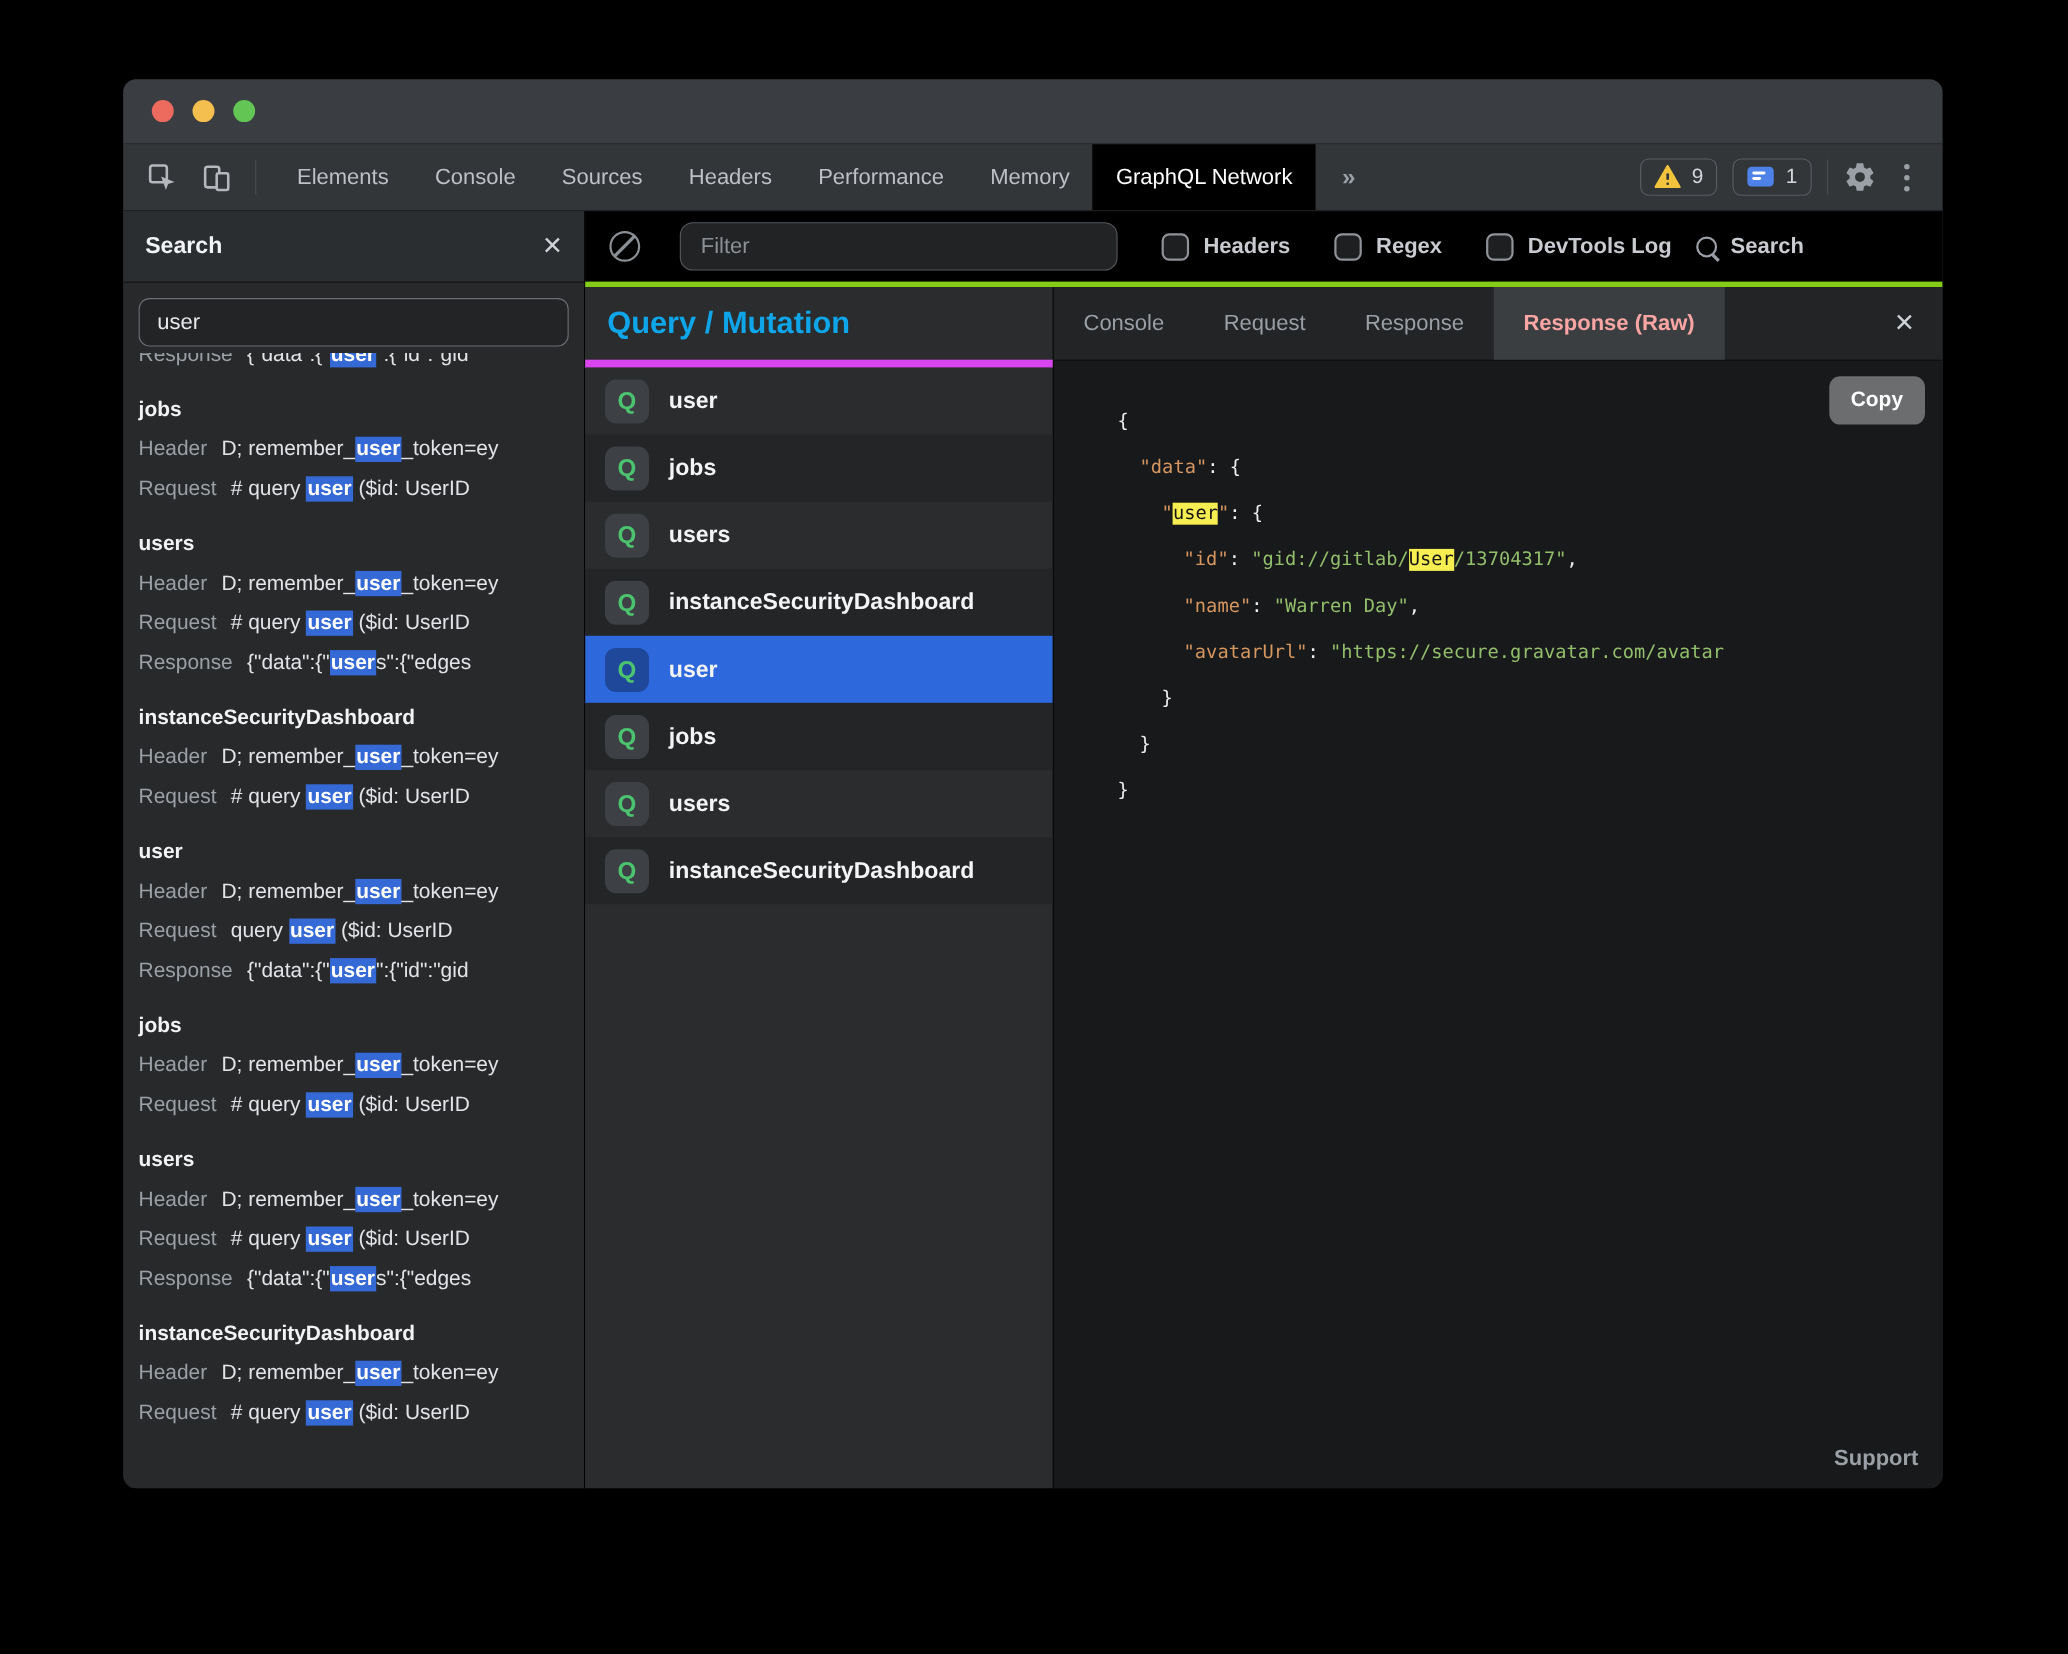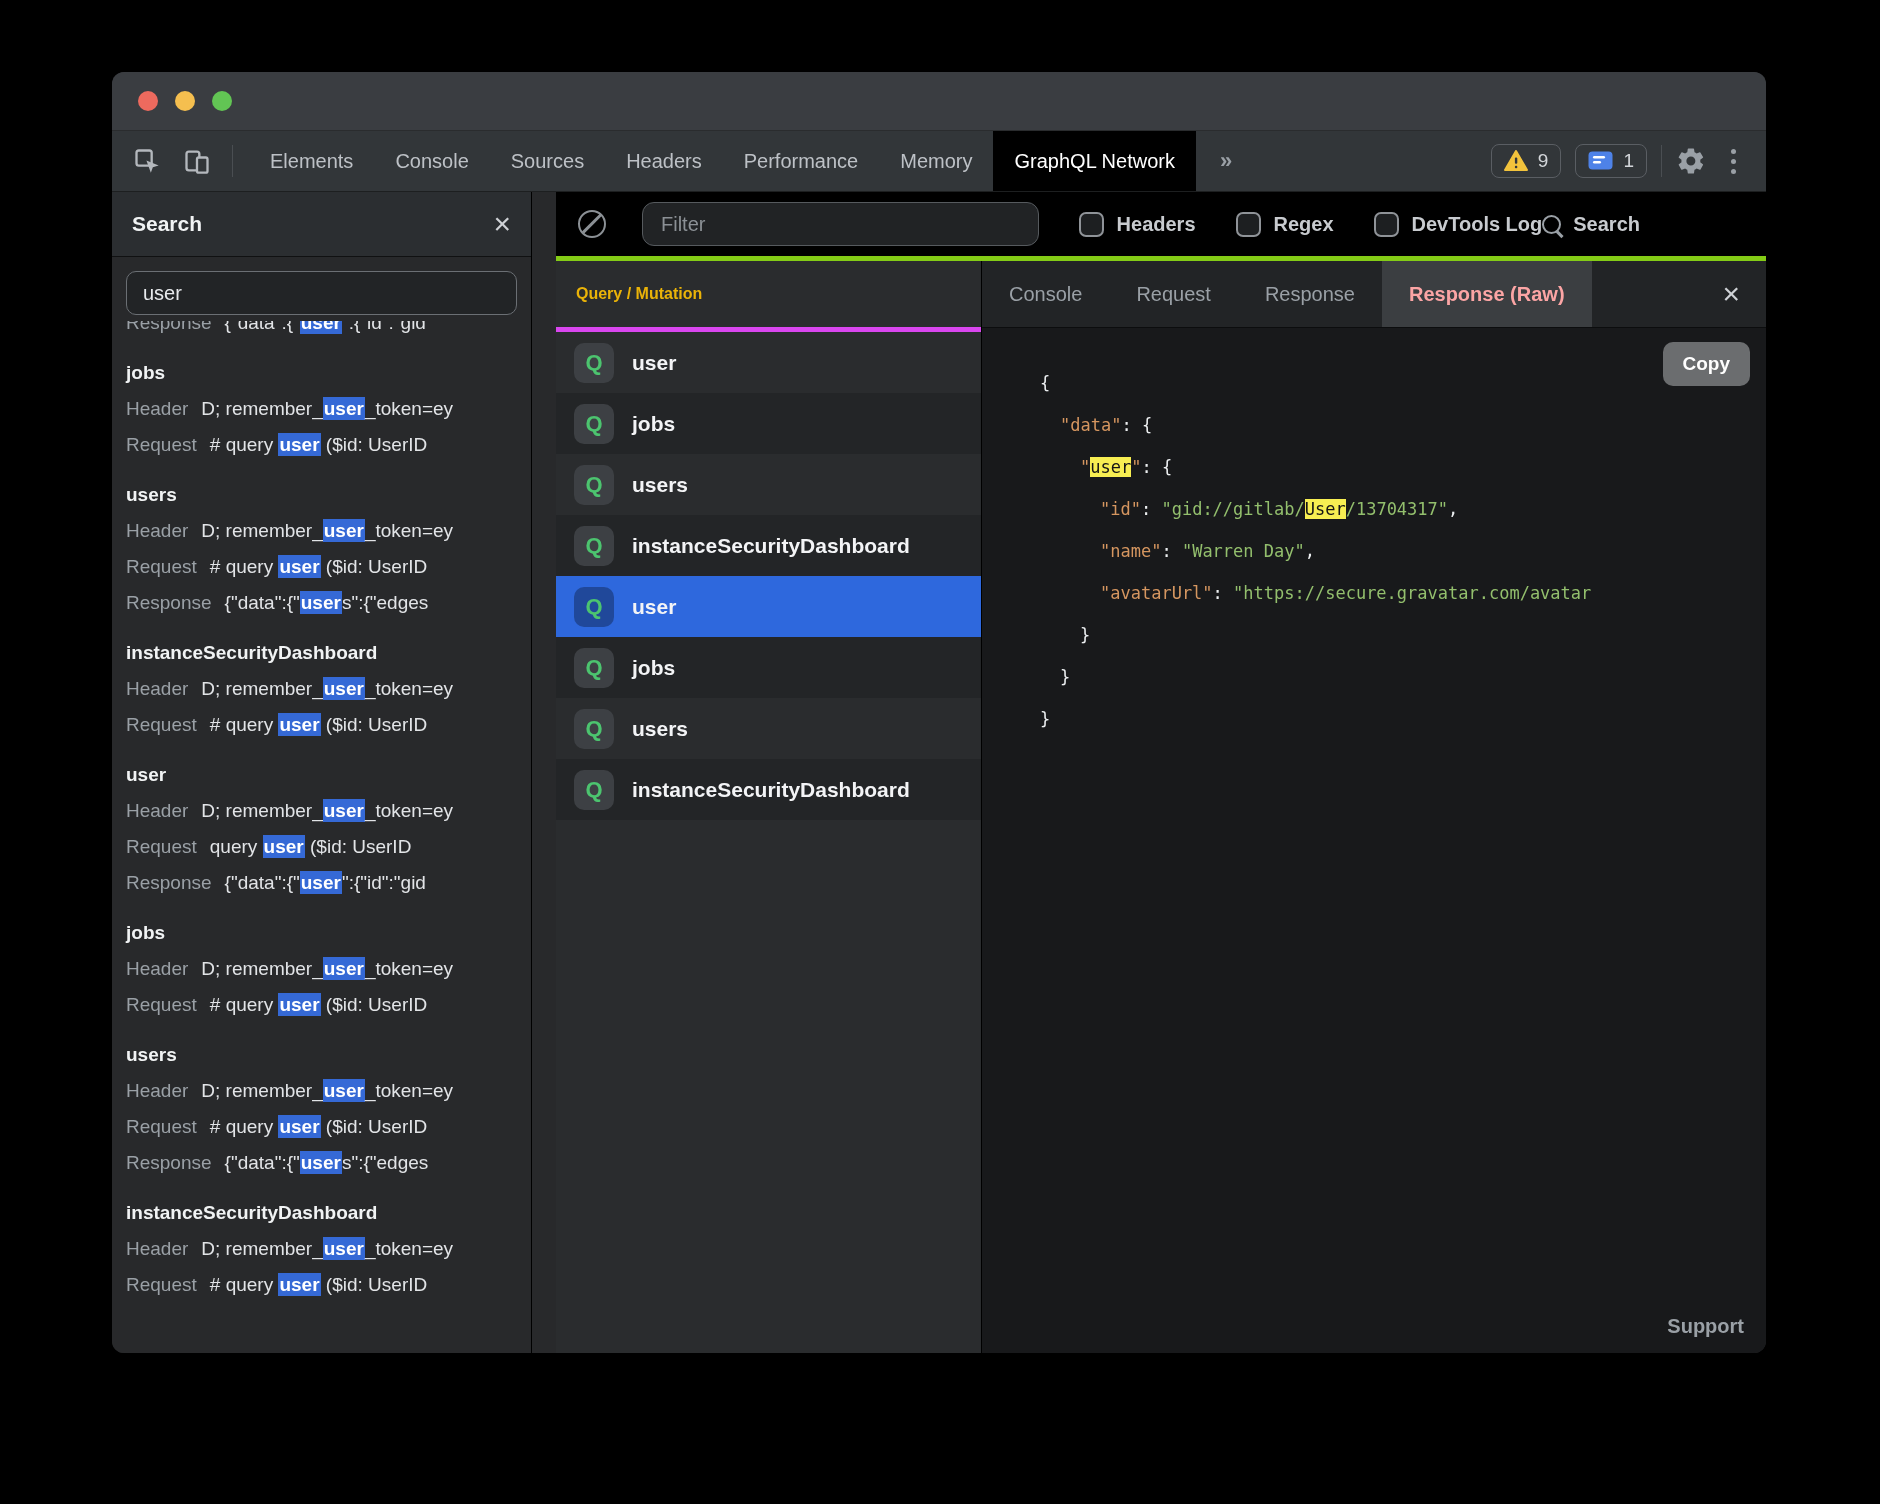--- a/index.html
+++ b/index.html
@@ -33,21 +33,21 @@
   .tab{display:flex;align-items:center;padding:0 21px;font-size:20px;color:#bdc1c6;white-space:nowrap;}
   .tab.active{background:#000;color:#fff;}
   .chevron{display:flex;align-items:center;padding:0 24px;color:#9aa0a6;font-size:22px;font-weight:700;}
   .tb-right{margin-left:auto;display:flex;align-items:center;gap:14px;padding-right:20px;}
   .badge{display:flex;align-items:center;gap:10px;border:1.5px solid #5a5e63;border-radius:8px;
     padding:5px 12px;color:#d3d6da;font-size:19px;}
   .msg-rect{display:block;}
   .kebab{display:flex;flex-direction:column;gap:5px;align-items:center;justify-content:center;width:26px;height:30px;}
   .kebab i{width:5px;height:5px;border-radius:50%;background:#9aa0a6;}
   
-  .content{flex:1;display:flex;min-height:0;gap:24px;}
+  .content{flex:1;display:flex;min-height:0;}
   
   .left-panel{width:419px;flex:0 0 auto;background:#28292b;border-right:1px solid #000;
     display:flex;flex-direction:column;min-height:0;}
   .left-header{height:64px;flex:0 0 auto;background:#2b2e31;border-bottom:1px solid #101112;
     display:flex;align-items:center;justify-content:space-between;padding:0 20px;}
   .panel-title{font-size:21px;font-weight:700;color:#f1f3f4;}
   .close-x{color:#cfd2d6;font-size:30px;line-height:1;cursor:default;}
   .search-box-row{padding:14px 14px 6px;flex:0 0 auto;}
   .search-input{width:100%;box-sizing:border-box;height:44px;border:1.5px solid #6b6f74;border-radius:10px;
     background:#222426;color:#e8eaed;font-size:20px;padding:0 16px;outline:none;
@@ -74,21 +74,21 @@
   .chk-label{font-size:20px;font-weight:600;color:#c8cbcf;white-space:nowrap;}
   .search-group{margin-left:auto;margin-right:104px;display:flex;align-items:center;gap:12px;}
   .mag{width:15px;height:15px;border:2.5px solid #9aa0a6;border-radius:50%;position:relative;}
   .mag::after{content:"";position:absolute;left:13px;top:13px;width:8px;height:2.5px;background:#9aa0a6;
     transform:rotate(45deg);transform-origin:left center;}
   
   .panels{flex:1;display:flex;min-height:0;}
   .mid-panel{width:425px;flex:0 0 auto;background:#2a2c2e;border-right:1px solid #000;
     display:flex;flex-direction:column;min-height:0;}
   .mid-header{height:66px;flex:0 0 auto;display:flex;align-items:center;padding:0 20px;
-    font-size:16px;font-weight:700;color:#eab308;border-bottom:5px solid #d946ef;}
+    font-size:28px;font-weight:700;color:#0ea5e9;border-bottom:7px solid #d946ef;}
   .q-list{flex:1;overflow:hidden;}
   .q-item{height:61px;display:flex;align-items:center;gap:18px;padding:0 18px;
     font-size:21px;font-weight:700;color:#f3f4f6;white-space:nowrap;}
   .q-item.dark{background:#232527;}
   .q-item.selected{background:#2e68dd;}
   .q-chip{width:40px;height:40px;flex:0 0 auto;border-radius:10px;background:#3d4044;color:#4cc46f;
     display:flex;align-items:center;justify-content:center;font-size:22px;font-weight:700;}
   .q-item.selected .q-chip{background:rgba(0,0,0,0.3);}
   
   .right-panel{flex:1;min-width:0;display:flex;flex-direction:column;background:#18191b;position:relative;}

